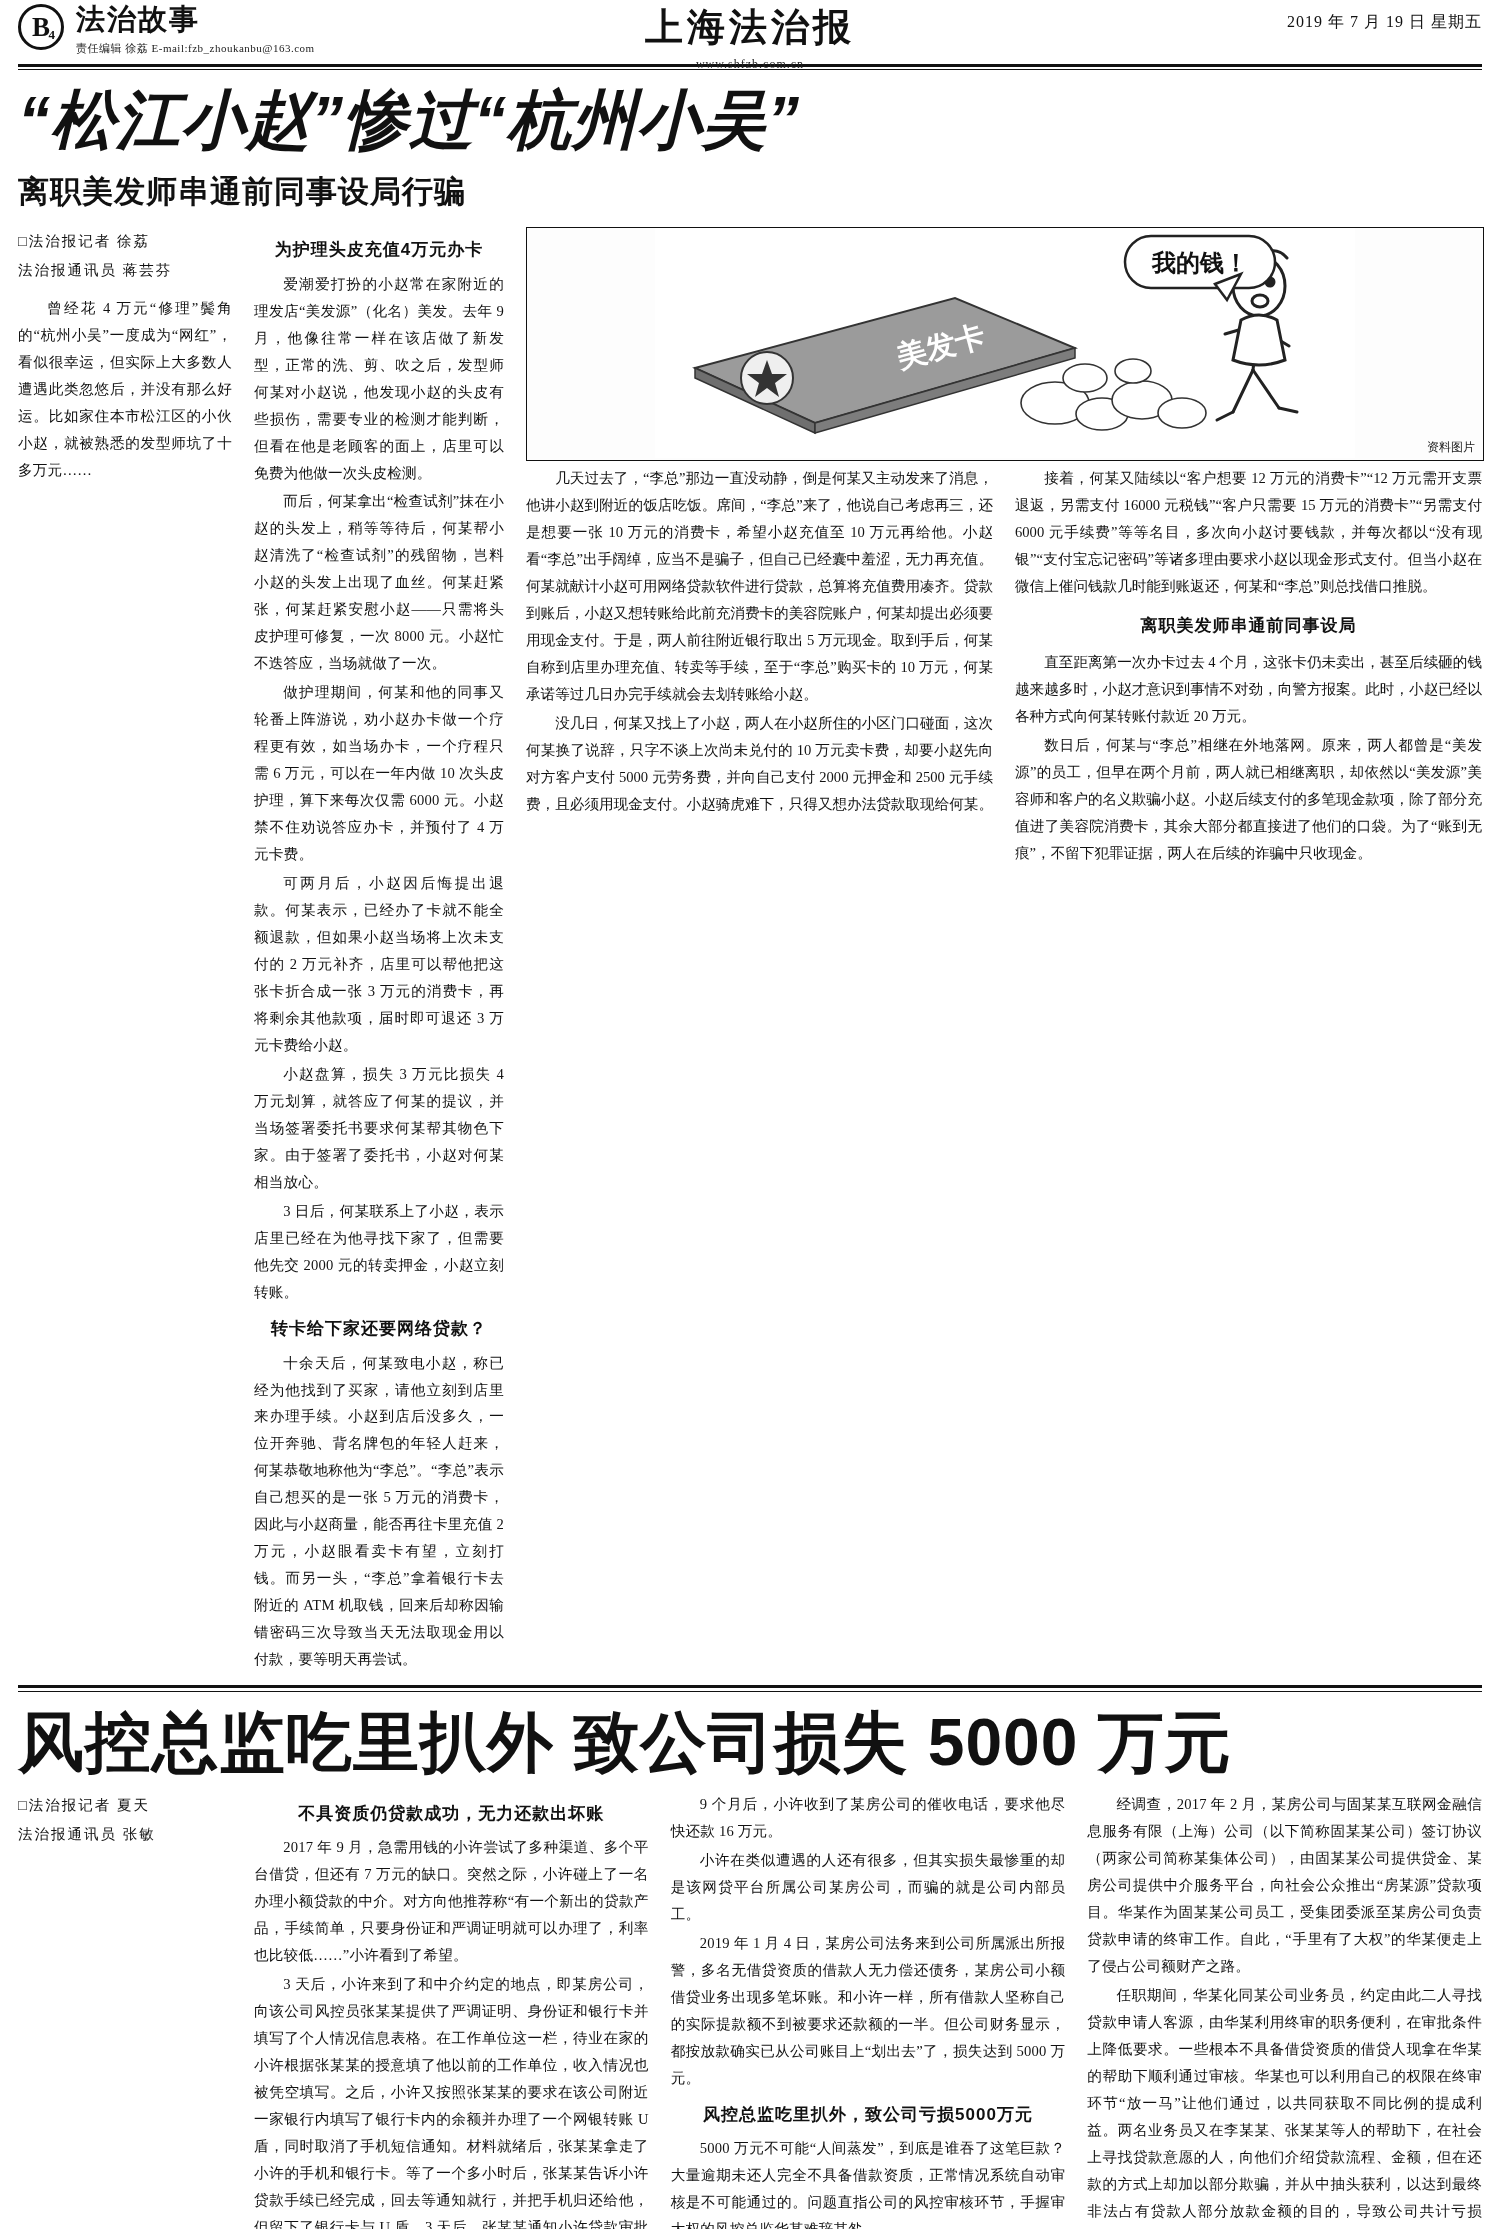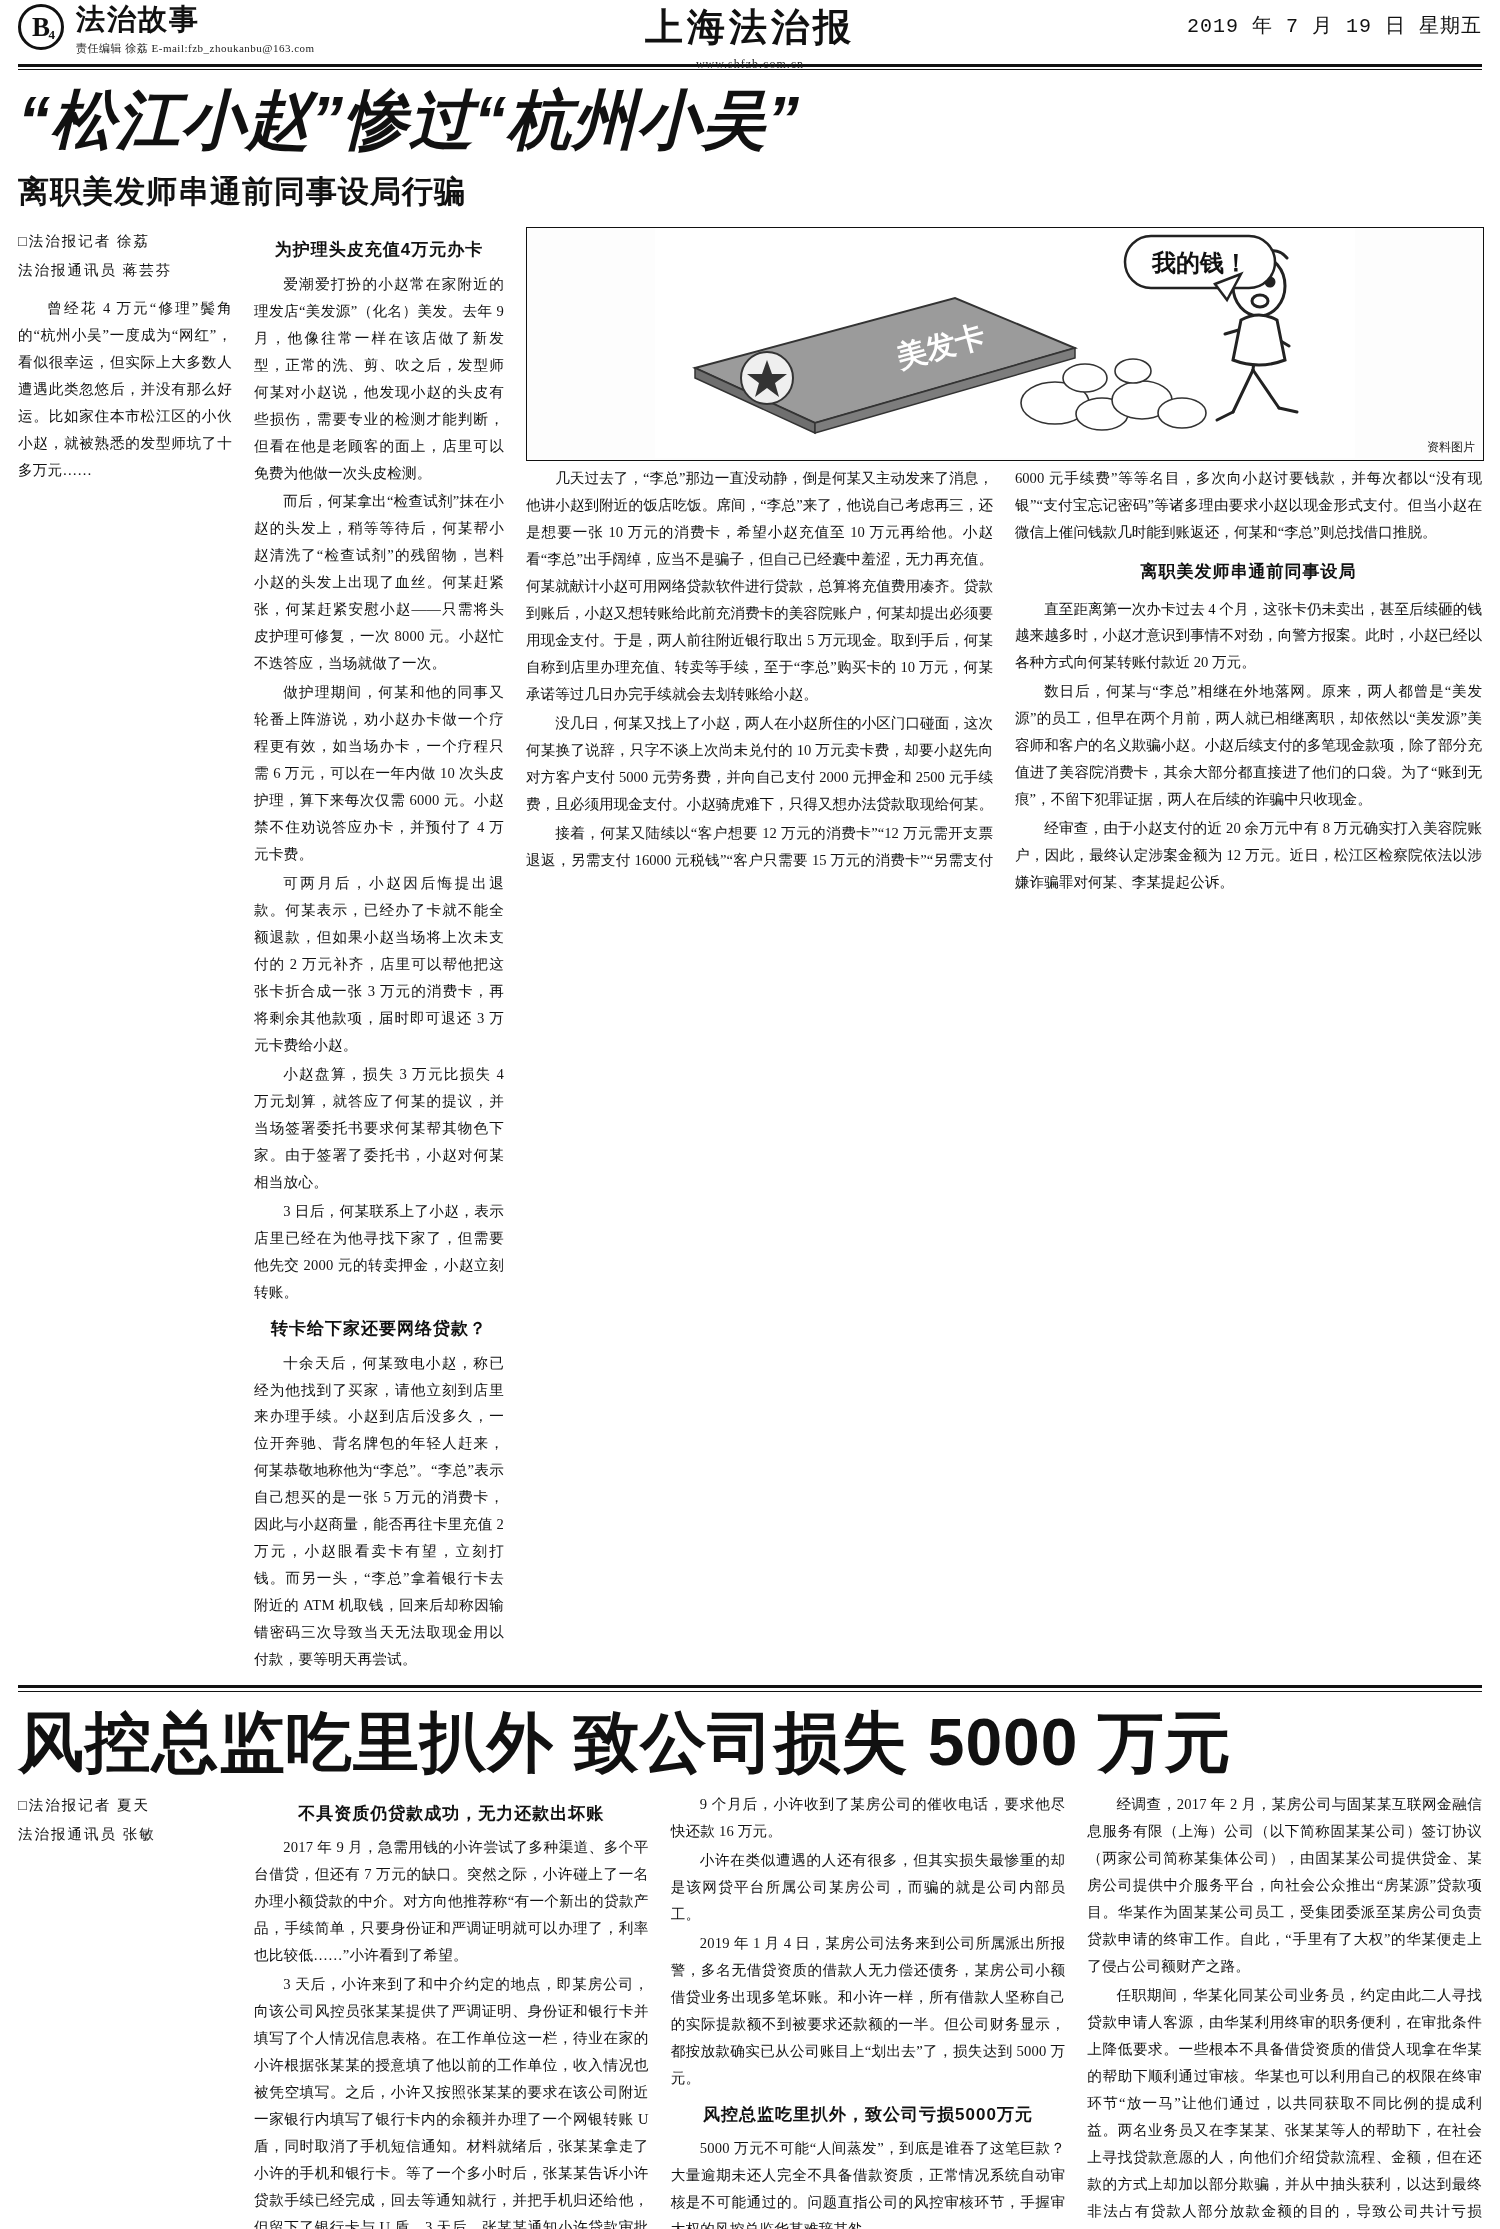--- a/index.html
+++ b/index.html
@@ -50,21 +50,21 @@
   }
   .paper-name{
     font-size:38px;font-weight:bold;letter-spacing:4px;
     font-family:"Liberation Sans",sans-serif;
   }
   .paper-url{
     font-size:12px;letter-spacing:1px;margin-top:4px;color:#222;
   }
   .mast-right{
     position:absolute;right:18px;top:12px;
-    font-size:20px;letter-spacing:1px;font-family:Liberation Mono, monospace;
+    font-size:16px;letter-spacing:1px;
   }
   .rule-thick{height:3px;background:#111;margin:2px 18px 0 18px;}
   .rule-thin{height:1px;background:#111;margin:2px 18px 0 18px;}
 
   
   .headline-wrap{padding:16px 18px 0 18px;}
   .headline{
     font-family:"Liberation Sans",sans-serif;
     font-size:64px;font-weight:bold;letter-spacing:1px;
     line-height:1.08;
@@ -254,21 +254,20 @@
       <div class="caption">资料图片</div>
     </div>
 
     <div class="two-col-after">
       <p>几天过去了，“李总”那边一直没动静，倒是何某又主动发来了消息，他讲小赵到附近的饭店吃饭。席间，“李总”来了，他说自己考虑再三，还是想要一张 10 万元的消费卡，希望小赵充值至 10 万元再给他。小赵看“李总”出手阔绰，应当不是骗子，但自己已经囊中羞涩，无力再充值。何某就献计小赵可用网络贷款软件进行贷款，总算将充值费用凑齐。贷款到账后，小赵又想转账给此前充消费卡的美容院账户，何某却提出必须要用现金支付。于是，两人前往附近银行取出 5 万元现金。取到手后，何某自称到店里办理充值、转卖等手续，至于“李总”购买卡的 10 万元，何某承诺等过几日办完手续就会去划转账给小赵。</p>
       <p>没几日，何某又找上了小赵，两人在小赵所住的小区门口碰面，这次何某换了说辞，只字不谈上次尚未兑付的 10 万元卖卡费，却要小赵先向对方客户支付 5000 元劳务费，并向自己支付 2000 元押金和 2500 元手续费，且必须用现金支付。小赵骑虎难下，只得又想办法贷款取现给何某。</p>
       <p>接着，何某又陆续以“客户想要 12 万元的消费卡”“12 万元需开支票退返，另需支付 16000 元税钱”“客户只需要 15 万元的消费卡”“另需支付 6000 元手续费”等等名目，多次向小赵讨要钱款，并每次都以“没有现银”“支付宝忘记密码”等诸多理由要求小赵以现金形式支付。但当小赵在微信上催问钱款几时能到账返还，何某和“李总”则总找借口推脱。</p>
       <h4>离职美发师串通前同事设局</h4>
       <p>直至距离第一次办卡过去 4 个月，这张卡仍未卖出，甚至后续砸的钱越来越多时，小赵才意识到事情不对劲，向警方报案。此时，小赵已经以各种方式向何某转账付款近 20 万元。</p>
       <p>数日后，何某与“李总”相继在外地落网。原来，两人都曾是“美发源”的员工，但早在两个月前，两人就已相继离职，却依然以“美发源”美容师和客户的名义欺骗小赵。小赵后续支付的多笔现金款项，除了部分充值进了美容院消费卡，其余大部分都直接进了他们的口袋。为了“账到无痕”，不留下犯罪证据，两人在后续的诈骗中只收现金。</p>
-      <p>经审查，由于小赵支付的近 20 余万元中有 8 万元确实打入美容院账户，因此，最终认定涉案金额为 12 万元。近日，松江区检察院依法以涉嫌诈骗罪对何某、李某提起公诉。</p>
     </div>
   </div>
 </div>
 
 <div class="big-sep"></div>
 <div class="big-sep2"></div>
 
 <div class="headline2">风控总监吃里扒外   致公司损失 5000 万元</div>
 
 <div class="article2">

